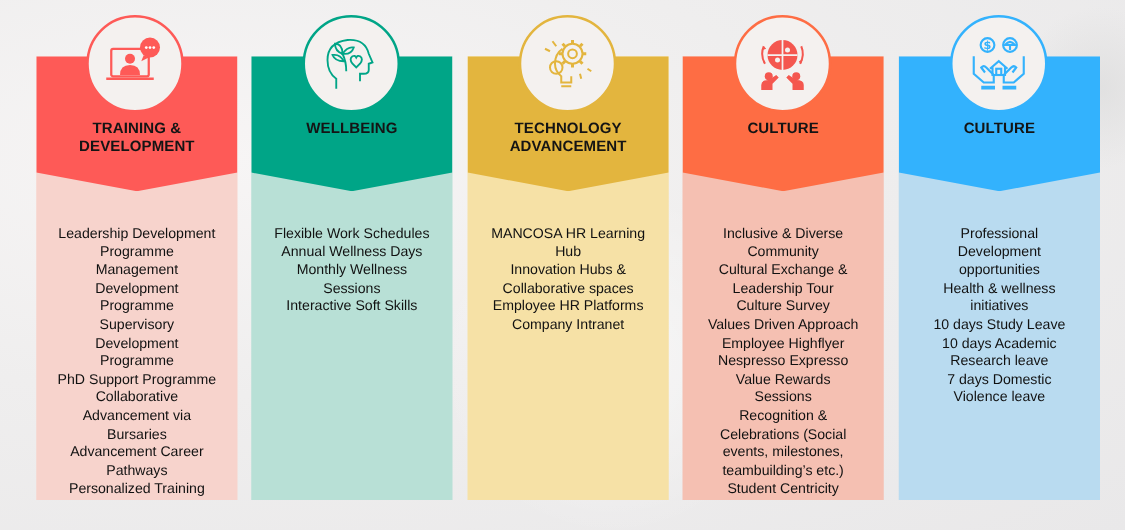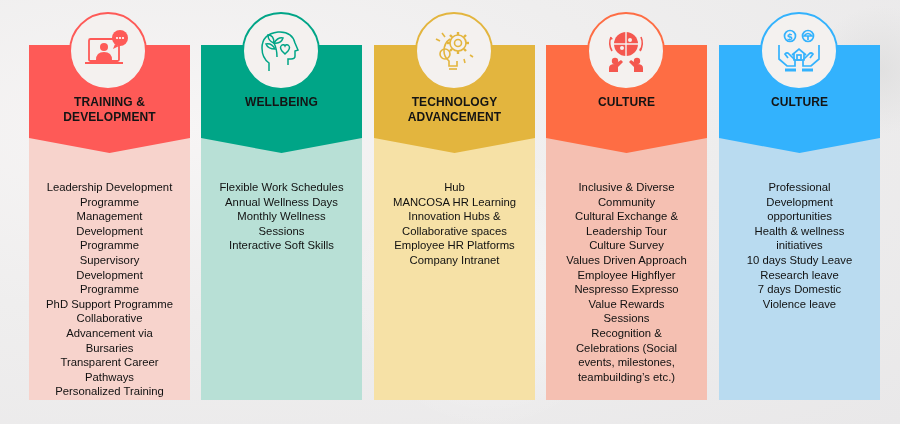--- a/index.html
+++ b/index.html
@@ -59,21 +59,21 @@
       <li>Management</li>
       <li>Development</li>
       <li>Programme</li>
       <li>Supervisory</li>
       <li>Development</li>
       <li>Programme</li>
       <li>PhD Support Programme</li>
       <li>Collaborative</li>
       <li>Advancement via</li>
       <li>Bursaries</li>
-      <li>Transparent Career</li>
+      <li>Advancement Career</li>
       <li>Pathways</li>
       <li>Personalized Training</li>
     </ul>
 </section>
 <div class="circle" style="left: 69px; border-color: rgb(254, 90, 87);">
   <svg viewBox="0 0 52 52">
     <rect x="7" y="14" width="30" height="22" rx="1.5" fill="none" stroke="#fe5a57" stroke-width="1.8"></rect>
     <line x1="3" y1="38" x2="41" y2="38" stroke="#fe5a57" stroke-width="2"></line>
     <circle cx="22" cy="22" r="4" fill="#fe5a57"></circle>
     <path d="M14 35 q0 -8 8 -8 q8 0 8 8 z" fill="#fe5a57"></path>
@@ -111,22 +111,22 @@
 </div>
 
 <section class="card" id="card-2" style="left:374px">
   <div class="body" style="background: rgb(246, 225, 166);"></div>
   <div class="head" style="background: rgb(227, 181, 62);"></div>
   <h2 class="title">
     <span>TECHNOLOGY</span><br>
     <span>ADVANCEMENT</span>
   </h2>
   <ul class="items">
+      <li>MANCOSA HR Learning</li>
       <li>Hub</li>
-      <li>MANCOSA HR Learning</li>
       <li>Innovation Hubs &amp;</li>
       <li>Collaborative spaces</li>
       <li>Employee HR Platforms</li>
       <li>Company Intranet</li>
     </ul>
 </section>
 <div class="circle" style="left: 415px; border-color: rgb(227, 181, 62);">
   <svg viewBox="0 0 52 52" fill="none" stroke="#e3b53e" stroke-width="1.6">
     <circle cx="30" cy="18" r="8"></circle>
       <circle cx="30" cy="18" r="3.5"></circle>
@@ -164,20 +164,21 @@
       <li>Culture Survey</li>
       <li>Values Driven Approach</li>
       <li>Employee Highflyer</li>
       <li>Nespresso Expresso</li>
       <li>Value Rewards</li>
       <li>Sessions</li>
       <li>Recognition &amp;</li>
       <li>Celebrations (Social</li>
       <li>events, milestones,</li>
       <li>teambuilding’s etc.)</li>
+      <li>Student Centricity</li>
     </ul>
 </section>
 <div class="circle" style="left:587px; border-color:#fe6d44">
   <svg viewBox="0 0 52 52">
     <circle cx="26" cy="19" r="12" fill="#f4574f"></circle>
     <path d="M26 7 v24 M14 19 h24" stroke="#f4f1ef" stroke-width="1.4"></path>
     <circle cx="30" cy="15" r="2" fill="#f4f1ef"></circle>
       <circle cx="22" cy="23" r="2" fill="#f4f1ef"></circle>
     <path d="M11 12 q-3 7 1 14" fill="none" stroke="#f4574f" stroke-width="1.6"></path>
     <path d="M41 12 q3 7 -1 14" fill="none" stroke="#f4574f" stroke-width="1.6"></path>
@@ -195,20 +196,21 @@
   <h2 class="title">
     <span>CULTURE</span>
   </h2>
   <ul class="items">
       <li>Professional</li>
       <li>Development</li>
       <li>opportunities</li>
       <li>Health &amp; wellness</li>
       <li>initiatives</li>
       <li>10 days Study Leave</li>
+      <li>10 days Academic</li>
       <li>Research leave</li>
       <li>7 days Domestic</li>
       <li>Violence leave</li>
     </ul>
 </section>
 <div class="circle" style="left: 760px; border-color: rgb(51, 178, 253);">
   <svg viewBox="0 0 52 52" fill="none" stroke="#33b2fd" stroke-width="1.7">
     <circle cx="17" cy="11" r="5.5"></circle>
     <text x="17" y="14.5" font-size="9" text-anchor="middle" fill="#33b2fd" stroke="none" font-weight="700" font-family="DejaVu Sans, sans-serif">$</text>
     <circle cx="35" cy="11" r="5.5"></circle>

